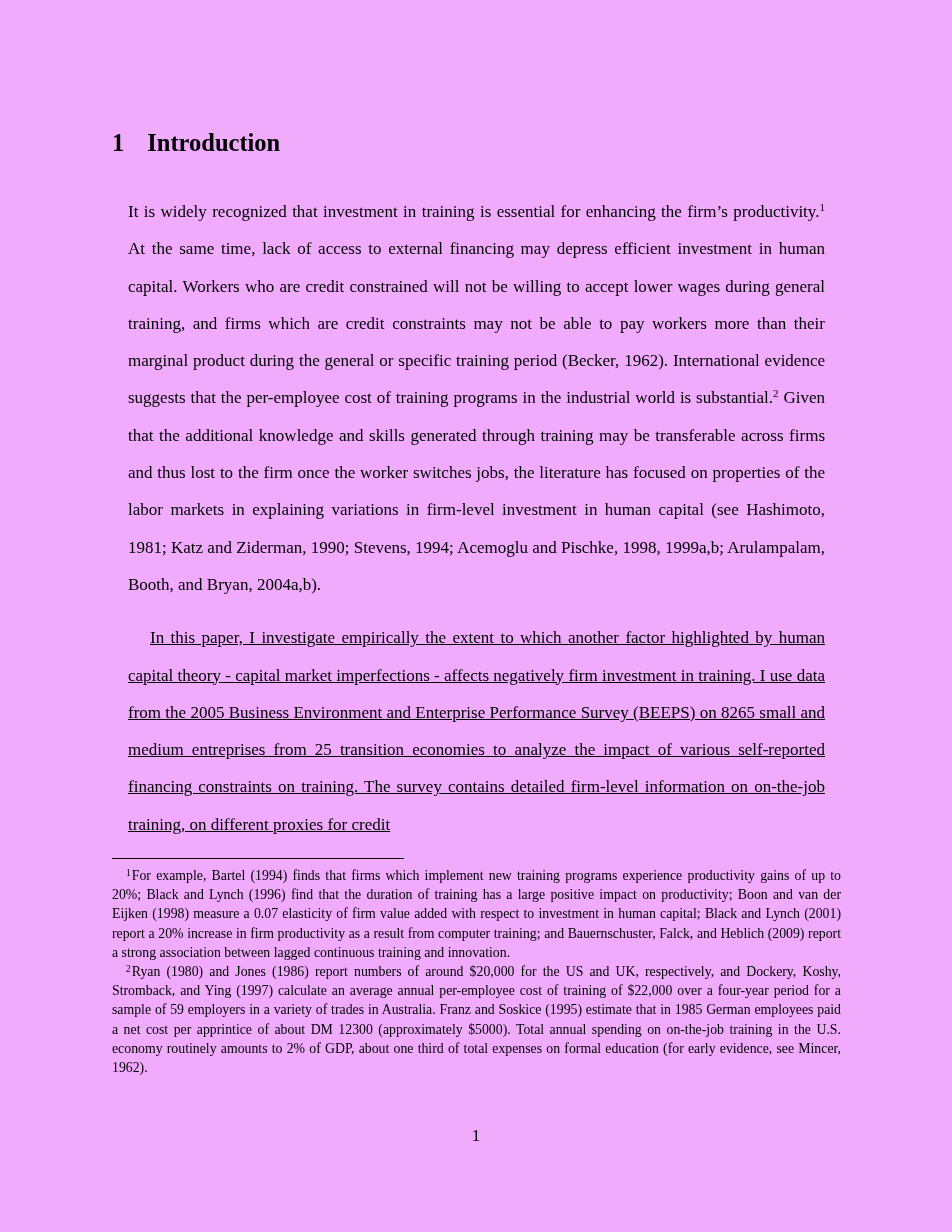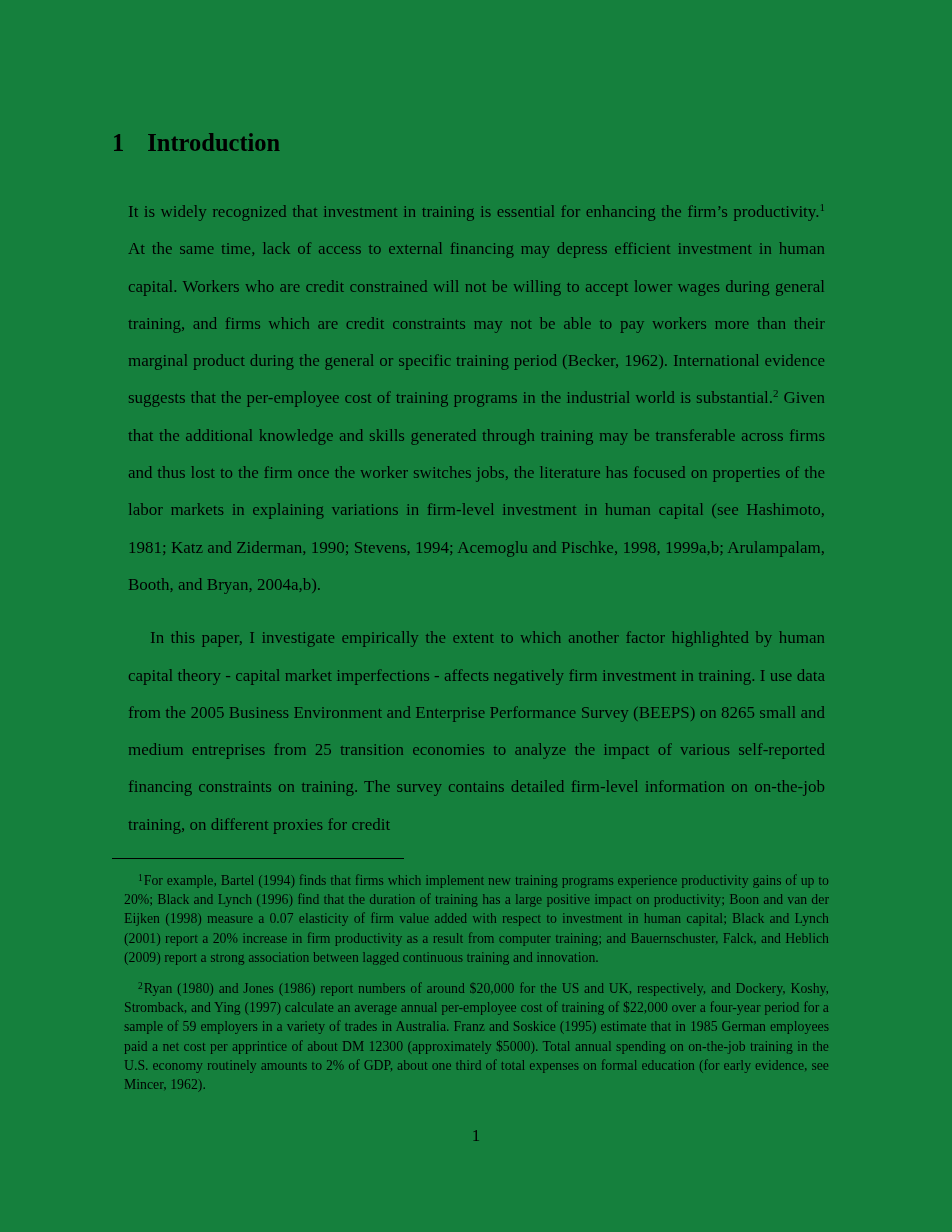--- a/index.html
+++ b/index.html
@@ -13,21 +13,21 @@
     position: relative;
     font-family: "Liberation Serif", "DejaVu Serif", serif;
     color: #000000;
     -webkit-font-smoothing: antialiased;
   }
   .page {
     position: absolute;
     left: 0; top: 0;
     width: 952px;
     height: 1232px;
-    background: #15803d;
+    background: #f0abfc;
     overflow: hidden;
   }
   .content {
     position: absolute;
     left: 112px;
     top: 128px;
     width: 729px;
   }
   h1.section-heading {
     margin: 0 0 35px 0;
@@ -42,40 +42,41 @@
   }
   p.paragraph {
     margin: 16px;
     font-size: 17px;
     line-height: 37.3px;
     text-align: justify;
     color: #000000;
   }
   p.paragraph.indented {
     text-indent: 22px;
+    text-decoration: underline;
   }
   sup.footnote-ref {
     font-size: 11px;
     line-height: 0;
     vertical-align: 6px;
   }
   .footnote-area {
     position: absolute;
     left: 112px;
     top: 858px;
     width: 729px;
   }
   .footnote-rule {
     width: 292px;
     height: 0;
     border-top: 1.2px solid #000000;
     margin: 0 0 7px 0;
   }
   p.footnote {
-    margin: 12px;
+    margin: 0;
     font-size: 13.8px;
     line-height: 19.2px;
     text-align: justify;
     text-indent: 14px;
     color: #000000;
   }
   sup.footnote-marker {
     font-size: 9.5px;
     line-height: 0;
     vertical-align: 4px;

